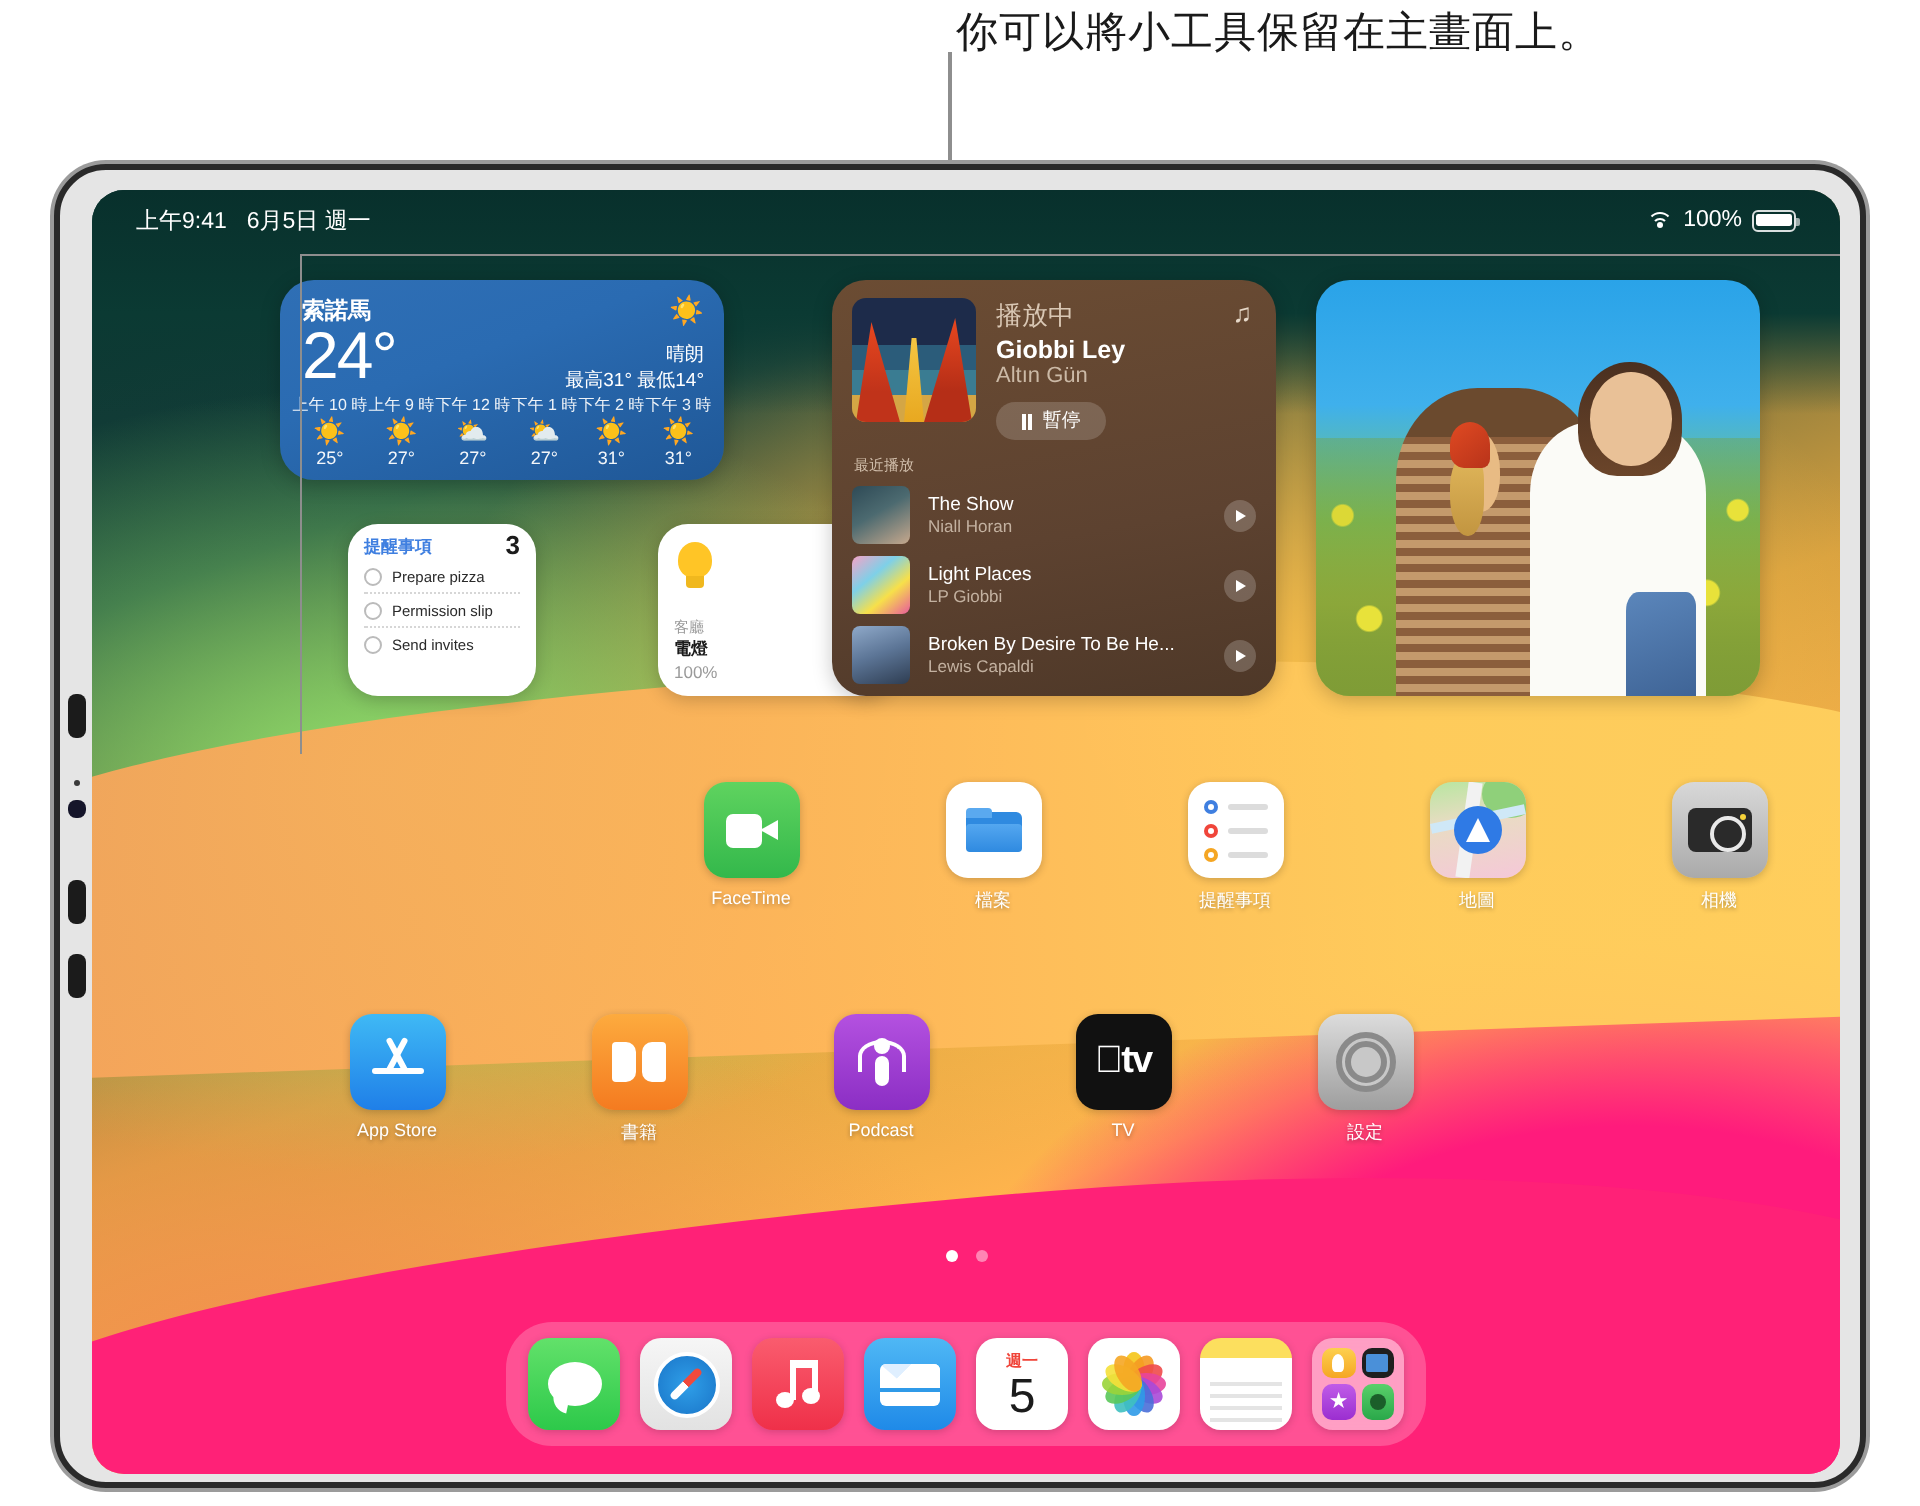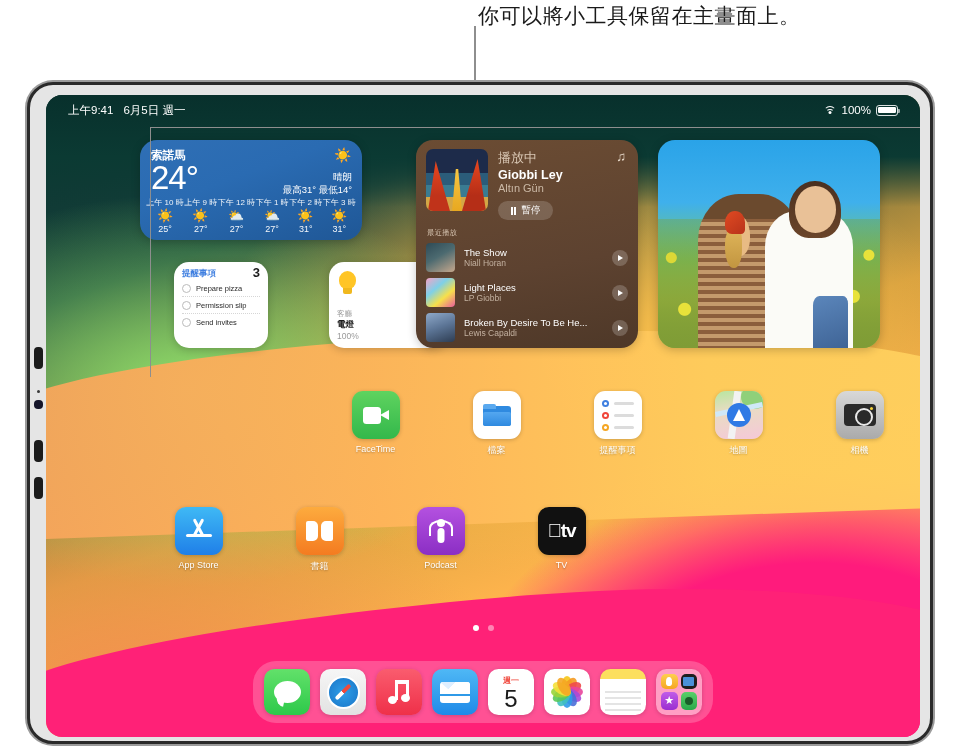--- a/index.html
+++ b/index.html
@@ -675,20 +675,26 @@
           </div>
           <div class="app-label">Podcast</div>
         </div>
         <div class="app">
           <div class="app-icon ic-tv">
             <span></span>
               <span>tv</span>
           </div>
           <div class="app-label">TV</div>
         </div>
+        <div class="app">
+          <div class="app-icon ic-settings">
+            <div class="gear"></div>
+          </div>
+          <div class="app-label">設定</div>
+        </div>
       </div>
     </div>
 
     <div class="dots">
       <div class="dot on"></div>
       <div class="dot"></div>
     </div>
 
     <div class="dock">
       <div class="dock-icon ic-messages">

